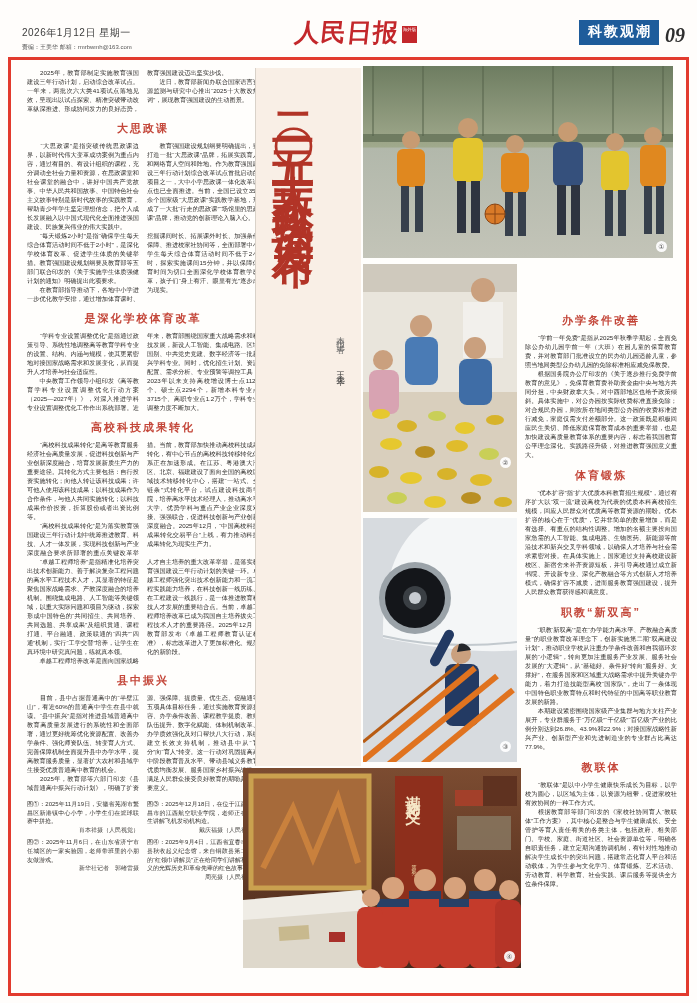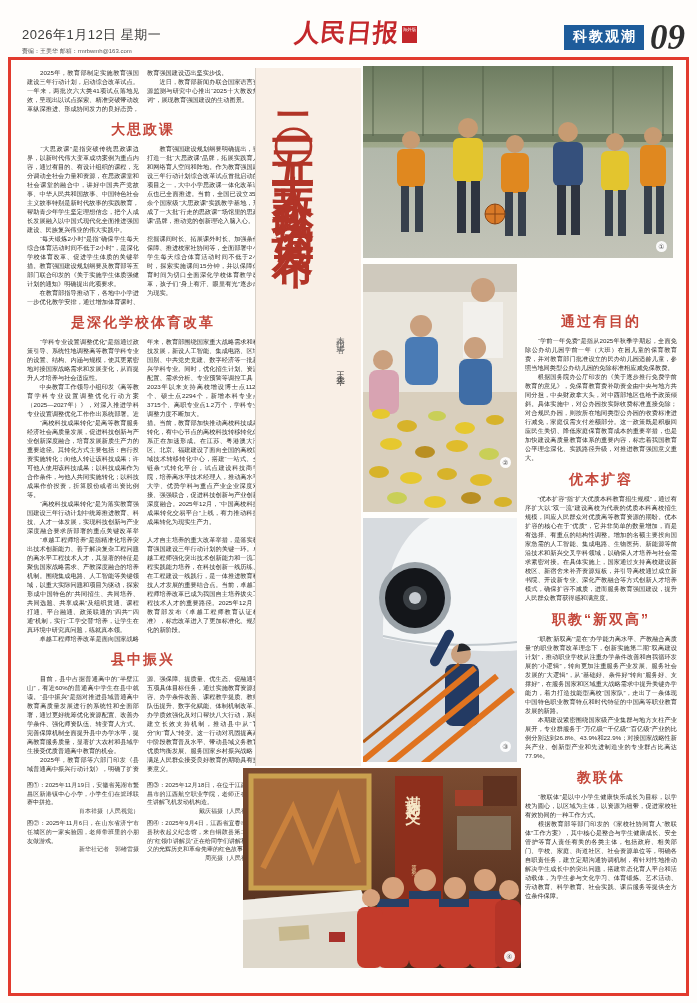--- a/index.html
+++ b/index.html
@@ -3,37 +3,37 @@
 <meta charset="utf-8">
 <style>
   * { margin:0; padding:0; box-sizing:border-box; }
   html,body { background:#fff; }
   body { font-family:"Liberation Sans", sans-serif; }
   .page { position:relative; width:697px; height:1003px; background:#fffdfb; overflow:hidden; }
 
   
   .masthead { position:absolute; left:0; top:0; width:697px; height:57px; }
   .mh-left { position:absolute; left:22px; top:26px; color:#3b3b3b; }
-  .mh-date { font-size:13px; letter-spacing:.5px; }
+  .mh-date { font-size:10px; letter-spacing:.5px; }
   .mh-editor { font-size:6px; margin-top:3px; color:#555; }
   .mh-center { position:absolute; left:295px; top:20px; display:flex; align-items:flex-start; }
   .paper-name { font-family:"Liberation Serif", serif; font-weight:bold; font-size:25px; color:#c3272b; letter-spacing:1px; transform:skewX(-6deg); line-height:1; }
   .edition-tag { width:15px; height:17px; background:#c3272b; color:#fff; font-size:4.5px; line-height:5.5px; text-align:center; margin-left:3px; margin-top:6px; padding-top:1px; writing-mode:horizontal-tb; word-break:break-all; }
-  .mh-right { position:absolute; right:12px; top:20px; display:flex; align-items:center; }
+  .mh-right { position:absolute; right:12px; top:20px; display:flex; align-items:flex-end; }
   .section-box { background:#1e5c9b; color:#fff; font-weight:bold; font-size:14px; letter-spacing:2px; padding:3px 7px 4px 9px; }
-  .page-num { font-family:"Liberation Serif", serif; font-style:italic; font-weight:bold; font-size:35px; color:#2e2e2e; margin-left:6px; line-height:1; }
+  .page-num { font-family:"Liberation Serif", serif; font-style:italic; font-weight:bold; font-size:20px; color:#2e2e2e; margin-left:6px; line-height:1; }
 
   
   .frame { position:absolute; left:8px; top:57px; width:681px; height:939px; border:3px solid #e23b2e; background:#fffefc; }
 
   
   .leftcol { position:absolute; left:16px; top:8px; width:232px; height:922px; overflow:hidden; }
   .cols2 { columns:2; column-gap:8px; }
   .body-text { font-size:6.2px; line-height:9px; color:#2e2c2a; text-align:justify; white-space:pre-line; }
-  .sec-heading { font-size:14px; font-weight:bold; color:#c4473a; text-align:center; letter-spacing:2px; margin:8px 0 5px 0; }
+  .sec-heading { font-size:11px; font-weight:bold; color:#c4473a; text-align:center; letter-spacing:2px; margin:8px 0 5px 0; }
   .intro-block { margin-bottom:2px; }
 
   
   .captions { margin-top:8px; columns:2; column-gap:8px; }
   .caption { font-size:6px; line-height:8.6px; color:#33312e; text-align:justify; margin-bottom:4px; break-inside:avoid-column; }
   .caption .credit { display:block; text-align:right; color:#44423f; }
 
   
   .panel { position:absolute; left:244px; top:8px; width:106px; height:698px; background:#f9efe6; border-left:1px solid #d9d2c9; }
   .v-headline { position:absolute; left:16px; top:14px; writing-mode:vertical-rl; text-orientation:upright; font-family:"Liberation Serif", serif; font-weight:bold; font-size:42px; letter-spacing:12px; color:#b23427; line-height:1; }
@@ -94,20 +94,21 @@
           <p class="body-text">　　“每天锻炼2小时”是指“确保学生每天综合体育活动时间不低于2小时”，是深化学校体育改革、促进学生体质的关键举措。教育强国建设规划纲要及教育部等五部门联合印发的《关于实施学生体质强健计划的通知》明确提出此项要求。
 　　在教育部指导推动下，各地中小学进一步优化教学安排，通过增加体育课时、挖掘课间时长、拓展课外时长、加强条件保障、推进校家社协同等，全面部署中小学生每天综合体育活动时间不低于2小时，探索实施课间15分钟，并以保障体育时间为切口全面深化学校体育教学改革，孩子们“身上有汗、眼里有光”逐步成为现实。</p>
         </div>
 
       <h3 class="sec-heading">是深化学校体育改革</h3>
       <div class="cols2">
           <p class="body-text">　　“学科专业设置调整优化”是指通过政策引导、系统性地调整高等教育学科专业的设置、结构、内涵与规模，使其更紧密地对接国家战略需求和发展变化，从而提升人才培养与社会适应性。
 　　中央教育工作领导小组印发《高等教育学科专业设置调整优化行动方案（2025—2027年）》，对深入推进学科专业设置调整优化工作作出系统部署。近年来，教育部围绕国家重大战略需求和科技发展，新设人工智能、集成电路、区域国别、中共党史党建、数字经济等一批新兴学科专业。同时，优化招生计划、资源配置、需求分析、专业预警等调控工具，2023年以来支持高校增设博士点1129个、硕士点2294个，新增本科专业点3715个、高职专业点1.2万个，学科专业调整力度不断加大。</p>
         </div>
 
+      <h3 class="sec-heading">高校科技成果转化</h3>
       <div class="cols2">
           <p class="body-text">　　“高校科技成果转化”是高等教育服务经济社会高质量发展，促进科技创新与产业创新深度融合，培育发展新质生产力的重要途径。其转化方式主要包括：自行投资实施转化；向他人转让该科技成果；许可他人使用该科技成果；以科技成果作为合作条件，与他人共同实施转化；以科技成果作价投资，折算股份或者出资比例等。
 　　“高校科技成果转化”是为落实教育强国建设三年行动计划中统筹推进教育、科技、人才一体发展，实现科技创新与产业深度融合要求所部署的重点关键改革举措。当前，教育部加快推动高校科技成果转化，有中心节点的高校科技转移转化体系正在加速形成。在江苏、粤港澳大湾区、北京、福建建设了面向全国的高校区域技术转移转化中心，搭建“一站式、全链条”式转化平台，试点建设科技商学院，培养高水平技术经理人，推动高水平大学、优势学科与重点产业企业深度对接、强强联合，促进科技创新与产业创新深度融合。2025年12月，“中国高校科技成果转化交易平台”上线，有力推动科技成果转化为现实生产力。</p>
         </div>
 
       <div class="cols2">
           <p class="body-text">　　“卓越工程师培养”是指精准化培养突出技术创新能力、善于解决复杂工程问题的高水平工程技术人才，其显著的特征是聚焦国家战略需求、产教深度融合的培养机制。围绕集成电路、人工智能等关键领域，以重大实际问题和项目为驱动，探索形成中国特色的“共同招生、共同培养、共同选题、共享成果”及组织贯通、课程打通、平台融通、政策联通的“四共”“四通”机制，实行“工学交替”培养，让学生在真环境中研究真问题，练就真本领。
 　　卓越工程师培养改革是面向国家战略人才自主培养的重大改革举措，是落实教育强国建设三年行动计划的关键一环。卓越工程师强化突出技术创新能力和一流工程实践能力培养，在科技创新一线历练、在工程建设一线践行，是一体推进教育科技人才发展的重要结合点。当前，卓越工程师培养改革已成为我国自主培养拔尖工程技术人才的重要路径。2025年12月，教育部发布《卓越工程师教育认证标准》，标志改革进入了更加标准化、规范化的新阶段。</p>
         </div>
 
@@ -306,25 +307,25 @@
           <circle cx="128" cy="130" r="9" fill="#d7a27c"></circle>
             <rect x="114" y="139" width="26" height="61" rx="8" fill="#c43b2b"></rect>
         </g>
       </svg>
       <div class="banner-text">谋划起义</div>
       <div class="banner-sub">第一部分</div>
       <div class="badge" style="right:6px; bottom:6px;">④</div>
     </div>
 
     <div class="rightcol">
-      <h3 class="sec-heading">通过有目的</h3>
+      <h3 class="sec-heading">办学条件改善</h3>
       <p class="body-text">　　“学前一年免费”是指从2025年秋季学期起，全面免除公办幼儿园学前一年（大班）在园儿童的保育教育费，并对教育部门批准设立的民办幼儿园适龄儿童，参照当地同类型公办幼儿园的免除标准相应减免保教费。
 　　根据国务院办公厅印发的《关于逐步推行免费学前教育的意见》，免保育教育费补助资金由中央与地方共同分担，中央财政拿大头，对中西部地区也给予政策倾斜。具体实施中，对公办园按实际收费标准直接免除；对合规民办园，则按所在地同类型公办园的收费标准进行减免，家庭仅需支付差额部分。这一政策既是积极回应民生关切、降低家庭保育教育成本的重要举措，也是加快建设高质量教育体系的重要内容，标志着我国教育公平理念深化、实践路径升级，对推进教育强国意义重大。</p>
 
-      <h3 class="sec-heading">优本扩容</h3>
+      <h3 class="sec-heading">体育锻炼</h3>
       <p class="body-text">　　“优本扩容”指“扩大优质本科教育招生规模”，通过有序扩大以“双一流”建设高校为代表的优质本科高校招生规模，回应人民群众对优质高等教育资源的期盼。优本扩容的核心在于“优质”，它并非简单的数量增加，而是有选择、有重点的结构性调整。增加的名额主要投向国家急需的人工智能、集成电路、生物医药、新能源等前沿技术和新兴交叉学科领域，以确保人才培养与社会需求紧密对接。在具体实施上，国家通过支持高校建设新校区、新宿舍来补齐资源短板，并引导高校通过成立新书院、开设新专业、深化产教融合等方式创新人才培养模式，确保扩容不减质，进而服务教育强国建设，提升人民群众教育获得感和满意度。</p>
 
       <h3 class="sec-heading">职教“新双高”</h3>
       <p class="body-text">　　“职教‘新双高’”是在“办学能力高水平、产教融合高质量”的职业教育改革理念下，创新实施第二期“双高建设计划”，推动职业学校从注重办学条件改善和自我循环发展的“小逻辑”，转向更加注重服务产业发展、服务社会发展的“大逻辑”，从“基础好、条件好”转向“服务好、支撑好”，在服务国家和区域重大战略需求中提升关键办学能力，着力打造技能型高校“国家队”，走出了一条体现中国特色职业教育特点和时代特征的中国高等职业教育发展的新路。
 　　本期建设紧密围绕国家级产业集群与地方支柱产业展开，专业群服务于“万亿级”“千亿级”“百亿级”产业的比例分别达到26.8%、43.9%和22.9%；对接国家战略性新兴产业、创新型产业和先进制造业的专业群占比高达77.9%。</p>
 
       <h3 class="sec-heading">教联体</h3>
       <p class="body-text">　　“教联体”是以中小学生健康快乐成长为目标，以学校为圆心，以区域为主体，以资源为纽带，促进家校社有效协同的一种工作方式。
 　　根据教育部等部门印发的《家校社协同育人“教联体”工作方案》，其中核心是整合与学生健康成长、安全管护等育人责任有关的各类主体，包括政府、相关部门、学校、家庭、街道社区、社会资源单位等，明确各自职责任务，建立定期沟通协调机制，有针对性地推动解决学生成长中的突出问题，搭建常态化育人平台和活动载体，为学生参与文化学习、体育锻炼、艺术活动、劳动教育、科学教育、社会实践、课后服务等提供全方位条件保障。</p>
     </div>

